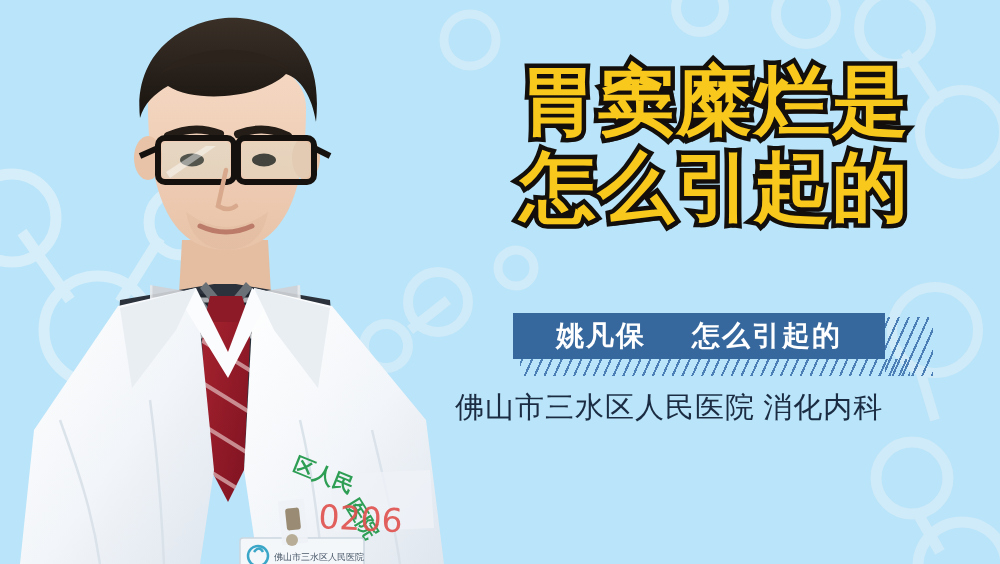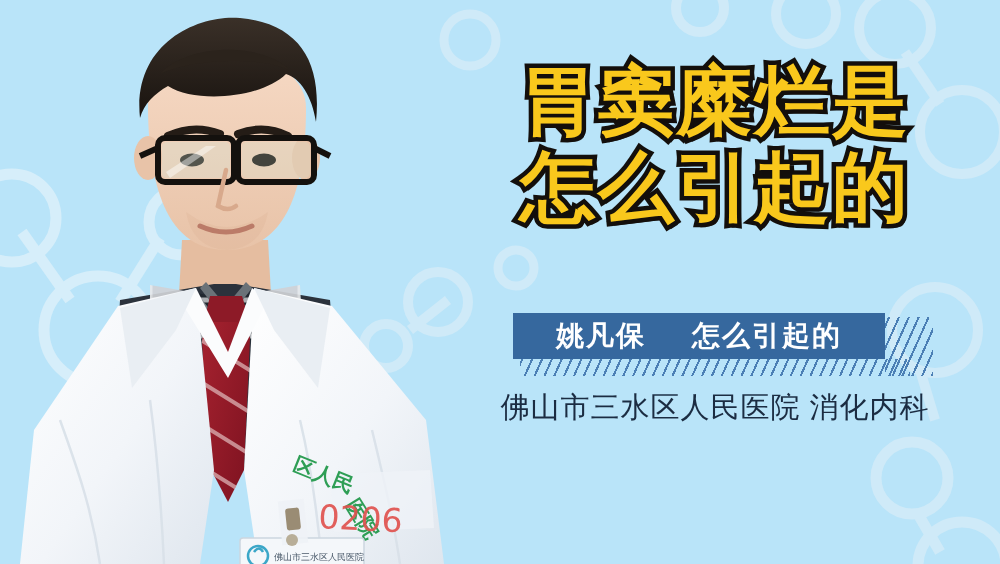--- a/index.html
+++ b/index.html
@@ -108,23 +108,23 @@
       #4b7fb5 0px, #4b7fb5 2px,
       rgba(255,255,255,0) 2px, rgba(255,255,255,0) 9px);
   }
 
   
   .hospital-line {
     position: absolute;
     left: 455px;
     top: 388px;
     width: 520px;
-    text-align: center;
+    text-align: left;
     color: #1b2c42;
-    font-family: Liberation Sans, sans-serif;
+    font-family: Liberation Serif, serif;
     font-size: 29px;
     font-weight: 400;
     letter-spacing: 1px;
     white-space: nowrap;
   }
 </style>
 </head>
 <body>
 
 <div class="stage">

